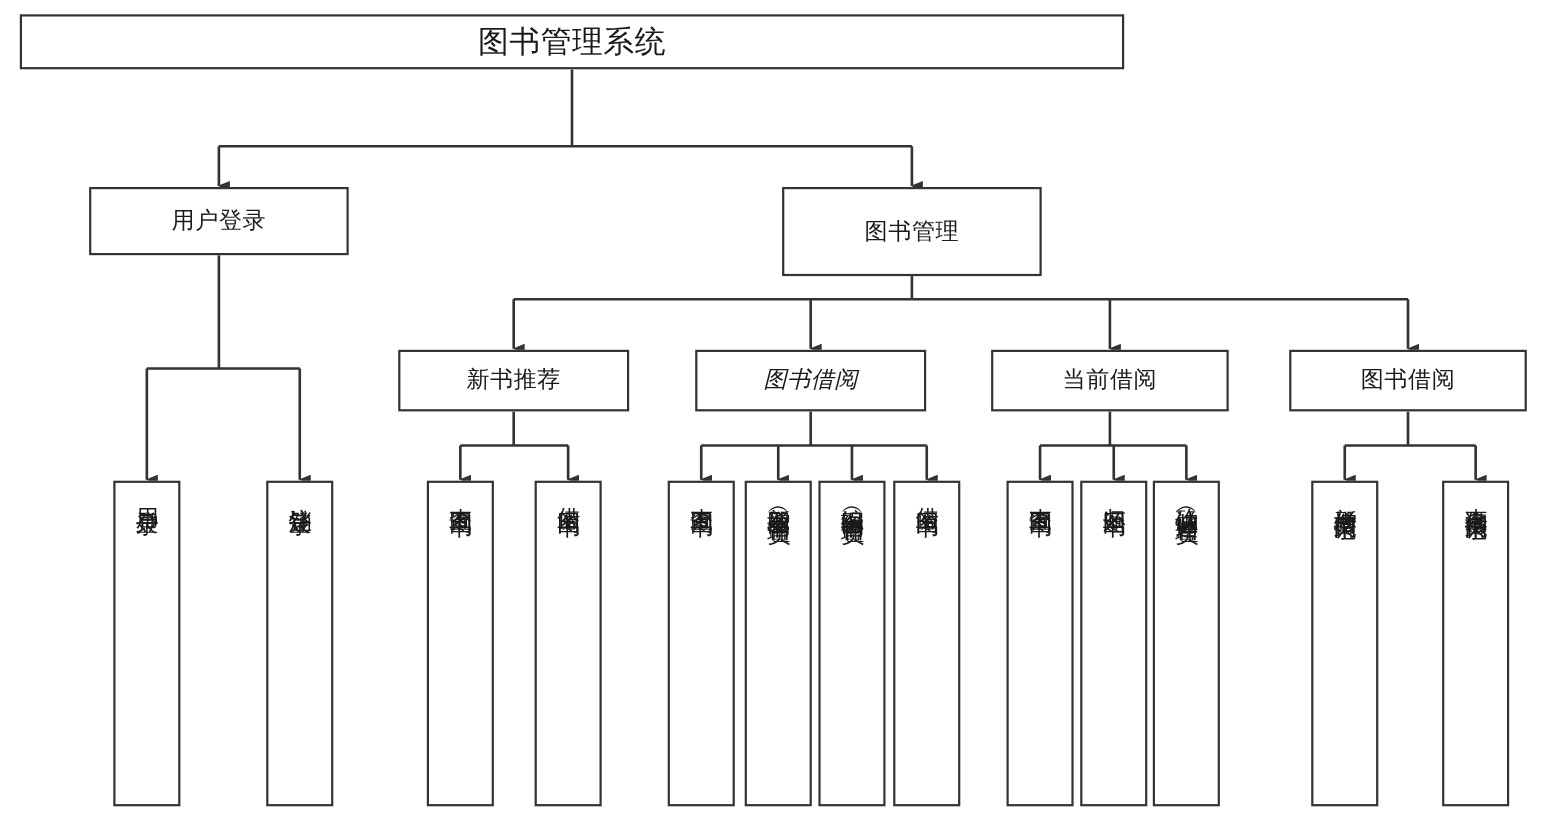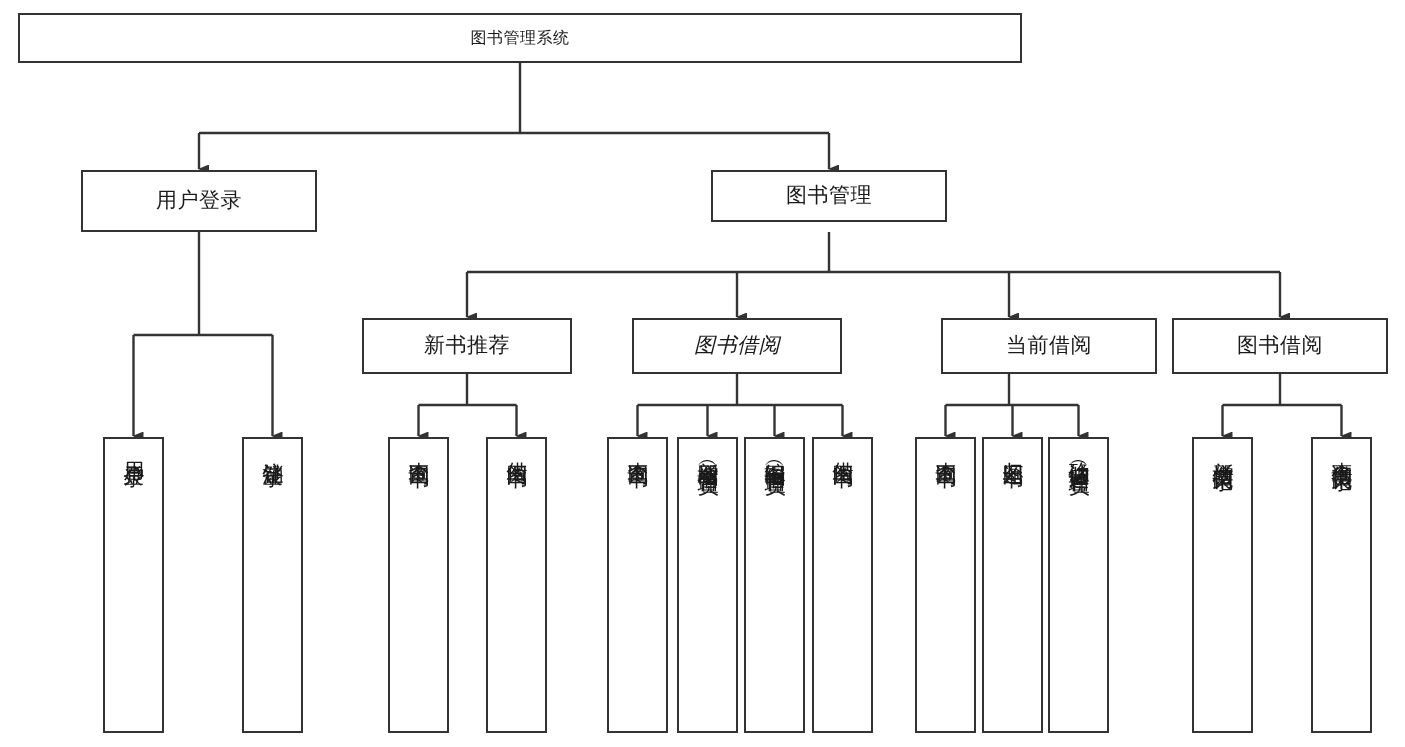--- a/index.html
+++ b/index.html
@@ -55,21 +55,21 @@
     padding-top: 6px;
   }
   .node.vertical .node-label {
     writing-mode: vertical-rl;
     text-orientation: upright;
     font-size: 21px;
     line-height: 1.0;
     letter-spacing: 2px;
   }
   .node.root .node-label {
-    font-size: 16px;
+    font-size: 28px;
   }
   .watermark {
     position: absolute;
     color: #b8b8b8;
     font-size: 17px;
     letter-spacing: 0.5px;
     white-space: nowrap;
     font-family: "DejaVu Sans", "Liberation Sans", sans-serif;
   }
 </style>
@@ -119,30 +119,30 @@
         <line x1="1341.5" y1="405" x2="1341.5" y2="436" stroke="#333333" stroke-width="2.4" marker-end="url(#arrowhead)"></line>
       </g>
   </svg>
   <div id="node-layer">
       <div class="node horizontal root" style="left: 18px; top: 13px; width: 1004px; height: 50px; border-color: rgb(51, 51, 51);">
         <span class="node-label" style="color: rgb(26, 26, 26);">图书管理系统</span>
       </div>
       <div class="node horizontal" style="left: 81px; top: 170px; width: 236px; height: 62px; border-color: rgb(51, 51, 51);">
         <span class="node-label" style="color: rgb(26, 26, 26);">用户登录</span>
       </div>
-      <div class="node horizontal" style="left: 711px; top: 170px; width: 236px; height: 52px; border-color: rgb(51, 51, 51);">
+      <div class="node horizontal" style="left: 711px; top: 170px; width: 236px; height: 81px; border-color: rgb(51, 51, 51);">
         <span class="node-label" style="color: rgb(26, 26, 26);">图书管理</span>
       </div>
       <div class="node horizontal" style="left: 362px; top: 318px; width: 210px; height: 56px; border-color: rgb(51, 51, 51);">
         <span class="node-label" style="color: rgb(26, 26, 26);">新书推荐</span>
       </div>
       <div class="node horizontal" style="left: 632px; top: 318px; width: 210px; height: 56px; border-color: rgb(51, 51, 51); font-style: italic;">
         <span class="node-label" style="color: rgb(26, 26, 26);">图书借阅</span>
       </div>
-      <div class="node horizontal" style="left: 901px; top: 318px; width: 216px; height: 56px; border-color: rgb(51, 51, 51); margin-left: 40px;">
+      <div class="node horizontal" style="left: 901px; top: 318px; width: 216px; height: 56px; border-color: rgb(51, 51, 51);">
         <span class="node-label" style="color: rgb(26, 26, 26);">当前借阅</span>
       </div>
       <div class="node horizontal" style="left: 1172px; top: 318px; width: 216px; height: 56px; border-color: rgb(51, 51, 51);">
         <span class="node-label" style="color: rgb(26, 26, 26);">图书借阅</span>
       </div>
       <div class="node vertical" style="left: 103px; top: 437px; width: 61px; height: 296px; border-color: rgb(51, 51, 51);">
         <span class="node-label" style="color: rgb(26, 26, 26);">用户登录</span>
       </div>
       <div class="node vertical" style="left: 242px; top: 437px; width: 61px; height: 296px; border-color: rgb(51, 51, 51);">
         <span class="node-label" style="color: rgb(26, 26, 26);">注销登录</span>

